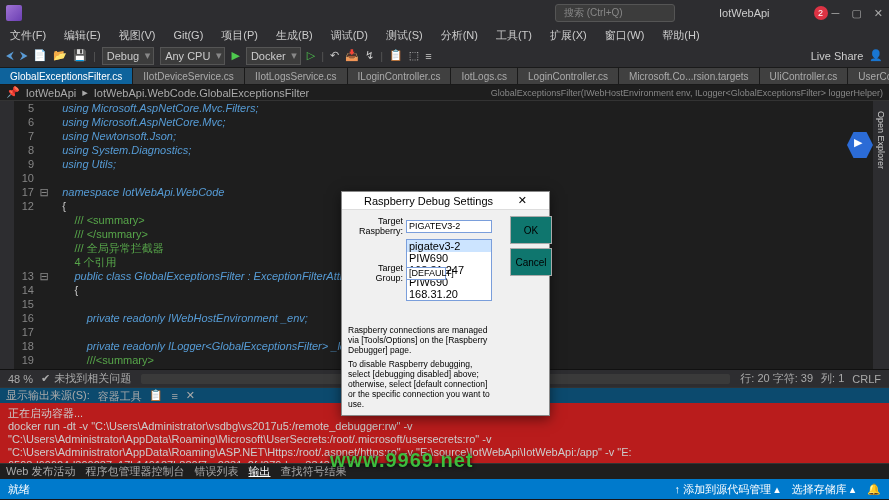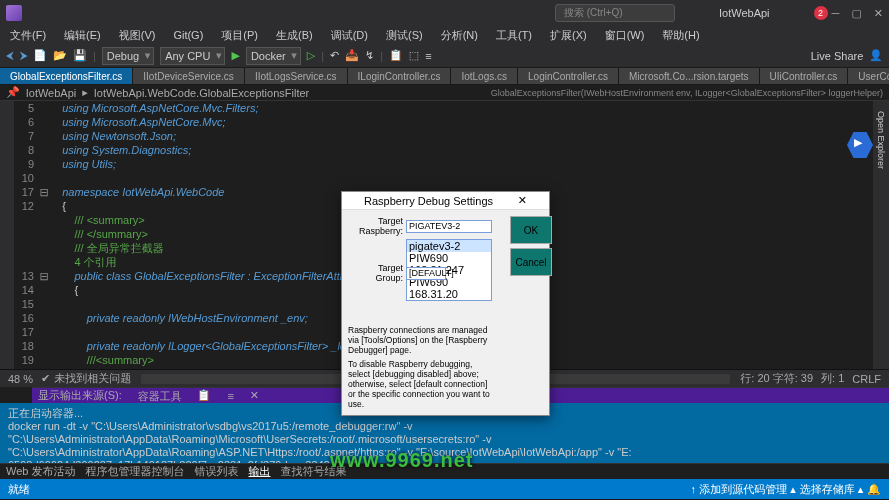--- a/index.html
+++ b/index.html
@@ -24,25 +24,25 @@
 .gutter-toolbar{width:14px;background:#2d2d30;}
 .editor{flex:1;background:#1e1e1e;font-family:Consolas,monospace;font-size:11px;line-height:14px;overflow:hidden;position:relative;}
 .code-line{display:flex;white-space:pre;}
 .lnum{width:24px;text-align:right;color:#858585;padding-right:4px;user-select:none;}
 .fold{width:12px;color:#888;text-align:center;}
 .txt{color:#ccc;}
 .kw{color:#569cd6;font-style:italic;}.cmt{color:#57a64a;}
 .right-rail{width:16px;background:#2d2d30;display:flex;flex-direction:column;align-items:center;gap:40px;padding-top:10px;}
 .scroll-indicator{height:18px;background:#2d2d30;border-top:1px solid #111;display:flex;align-items:center;padding:0 8px;font-size:10px;color:#aaa;}
 .scroll-indicator .bar{flex:1;margin:0 10px;height:10px;background:#3a3a3a;border-radius:2px;}
-.output-head{height:16px;background:#4c1d95;border-top:1px solid #333;display:flex;align-items:center;padding:0 6px;font-size:10px;color:#aaa;gap:16px;margin-left:32px;}
-.output{height:60px;background:#0369a1;padding:4px 8px;font-family:Consolas,monospace;font-size:10px;color:#ccc;line-height:13px;overflow:hidden;}
+.output-head{height:16px;background:#0c4a6e;border-top:1px solid #333;display:flex;align-items:center;padding:0 6px;font-size:10px;color:#aaa;gap:8px;}
+.output{height:60px;background:#b91c1c;padding:4px 8px;font-family:Consolas,monospace;font-size:10px;color:#ccc;line-height:13px;overflow:hidden;}
 .out-tabs{height:16px;background:#1e1e1e;border-top:1px solid #333;display:flex;align-items:center;font-size:10px;color:#aaa;padding:0 6px;gap:10px;}
 .out-tabs .active-out{color:#fff;text-decoration:underline;}
-.statusbar{height:20px;background:#007acc;color:#fff;display:flex;align-items:center;padding:0 8px;font-size:10px;gap:4px;}
+.statusbar{height:20px;background:#007acc;color:#fff;display:flex;align-items:center;padding:0 8px;font-size:10px;gap:12px;}
 .statusbar .spacer{flex:1;}
 .taskbar{height:38px;background:rgba(20,20,25,.9);display:flex;align-items:center;justify-content:center;gap:6px;}
 
 .dialog{position:absolute;left:341px;top:191px;width:209px;background:#f0f0f0;border:1px solid #888;box-shadow:0 3px 12px rgba(0,0,0,.5);font-size:10px;color:#000;}
 .dialog .dlg-title{height:18px;background:#fff;display:flex;align-items:center;padding:0 22px;border-bottom:1px solid #ddd;}
 .dialog .dlg-title .x{margin-left:auto;}
 .dlg-body{padding:6px;display:flex;gap:18px;}
 .dlg-col{flex:1;}
 .dlg-row{display:flex;align-items:center;margin-bottom:3px;gap:3px;}
 .dlg-row label{width:55px;text-align:right;font-size:9px;}

